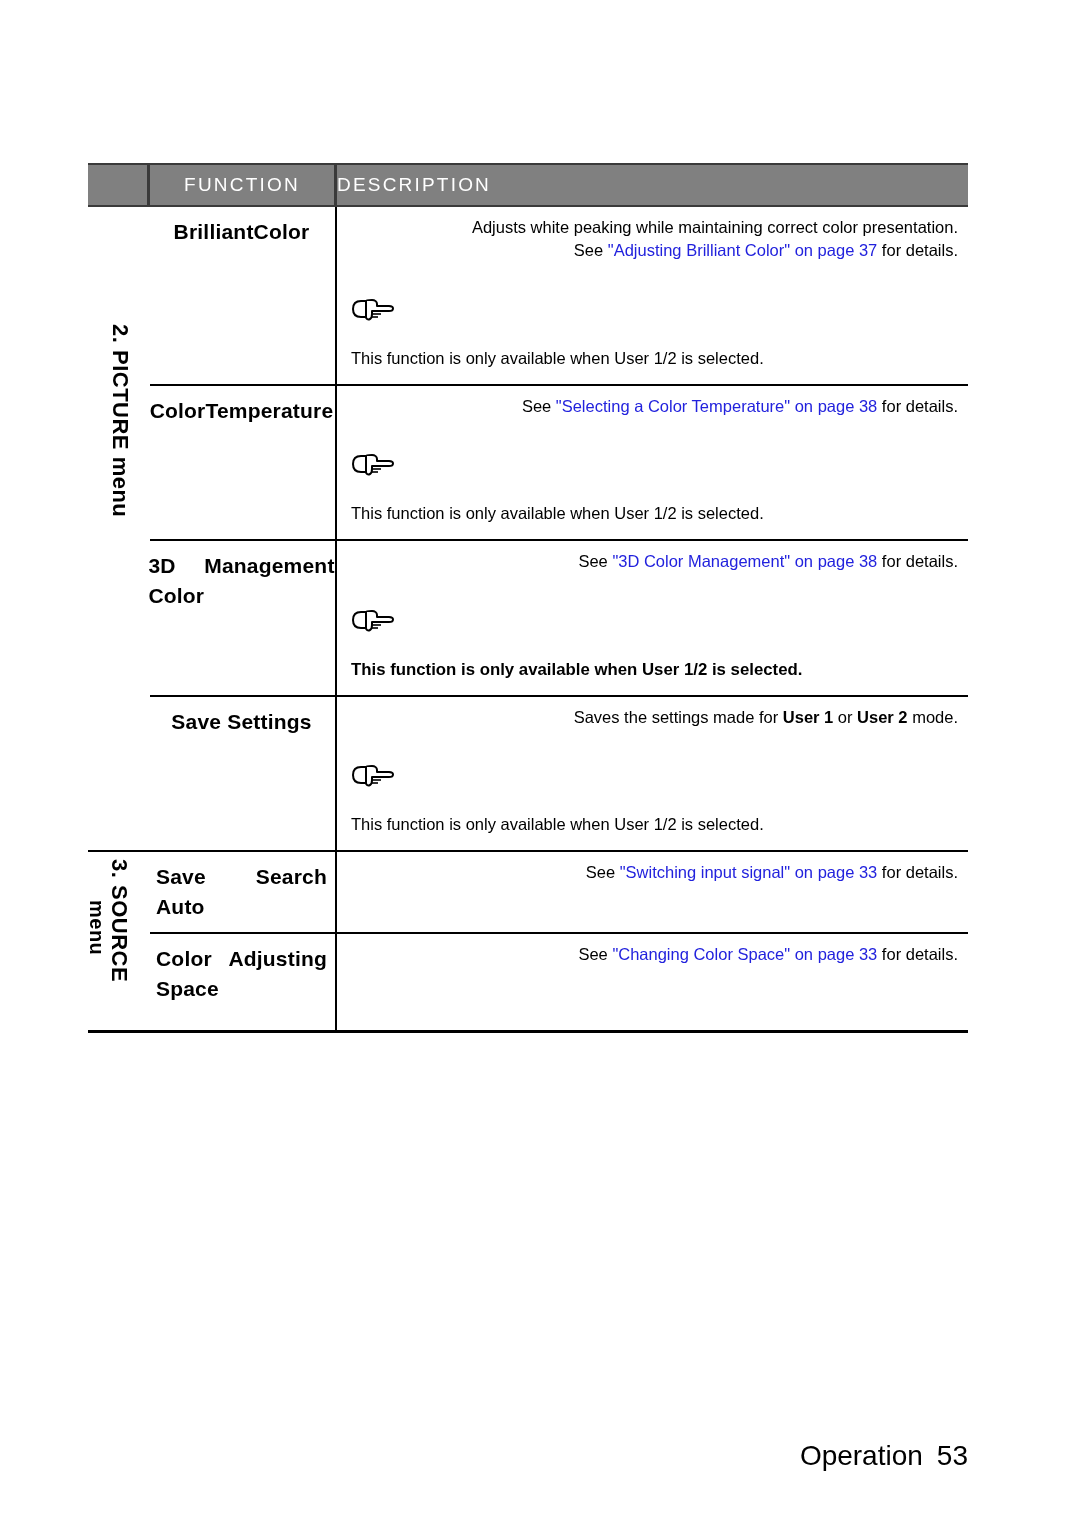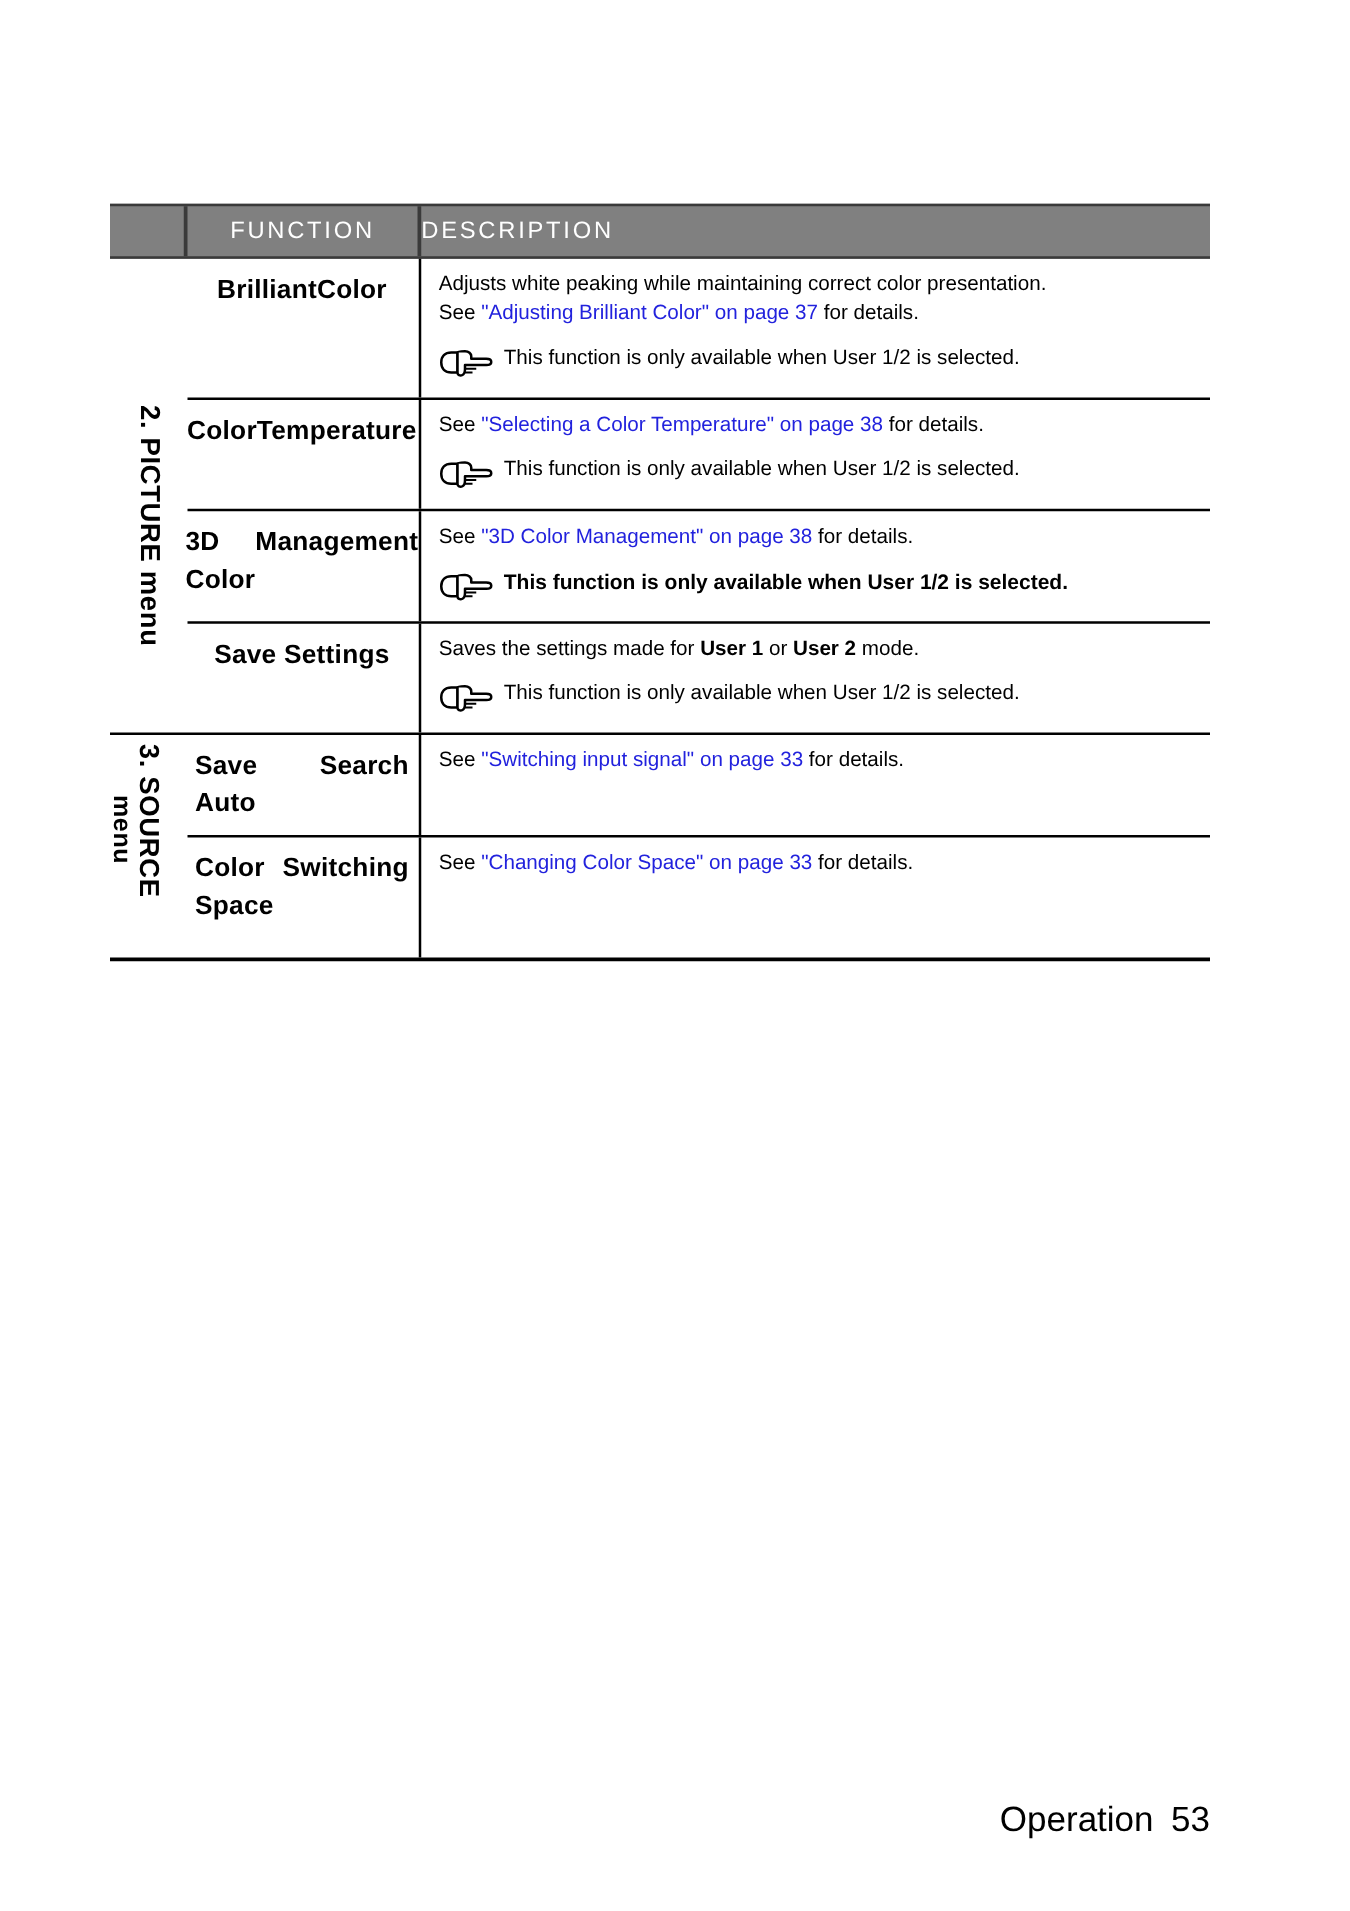--- a/index.html
+++ b/index.html
@@ -107,36 +107,38 @@
   .func-cell.align-rows .fname { text-align: left; }
   .func-cell.center-single { justify-content: center; }
   .func-cell.center-single .fname { text-align: center; }
 
   .desc-cell {
     flex: 1 1 auto;
     box-sizing: border-box;
     padding: 9px 10px 14px 14px;
     font-size: 16.5px;
     line-height: 1.36;
+    text-align: right;
   }
   .desc-cell p { margin: 0; }
 
   .lead {
     font-size: 16.5px;
     line-height: 1.42;
   }
 
   .lnk { color: #2222dd; }
   .bd  { font-weight: bold; }
 
   
   .note {
     display: flex;
     align-items: flex-start;
-    margin-top: 12px;
+    margin-top: 31px;
+    flex-direction: column;
   }
   .hand {
     flex: 0 0 52px;
     width: 52px;
     padding-top: 1px;
   }
   .hand svg { display: block; }
   .note-text {
     flex: 1 1 auto;
     font-size: 16.5px;
@@ -354,21 +356,21 @@
         </div>
       </div>
 
       <div class="rowline"></div>
 
       <div class="trow" style="min-height:96px">
         <div class="gutter"></div>
 
         <div class="func-cell align-rows">
           <span class="fname">Color Space</span>
-          <span class="fname">Switching</span>
+          <span class="fname">Adjusting</span>
         </div>
 
         <div class="desc-cell">
           <p class="lead">
             <span>See </span><span class="lnk">"Changing Color Space" on page 33</span><span> for details.</span>
           </p>
         </div>
       </div>
 
     </div>

